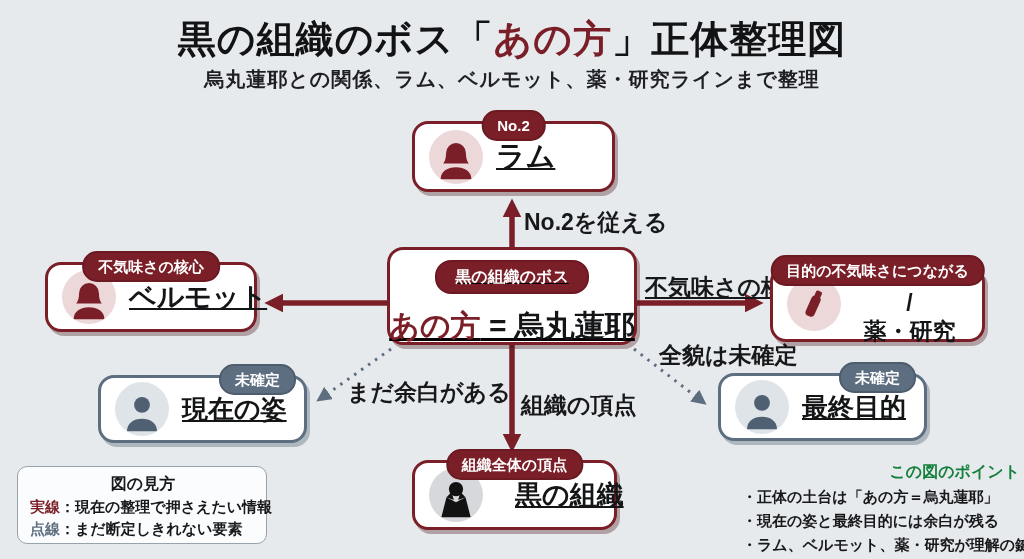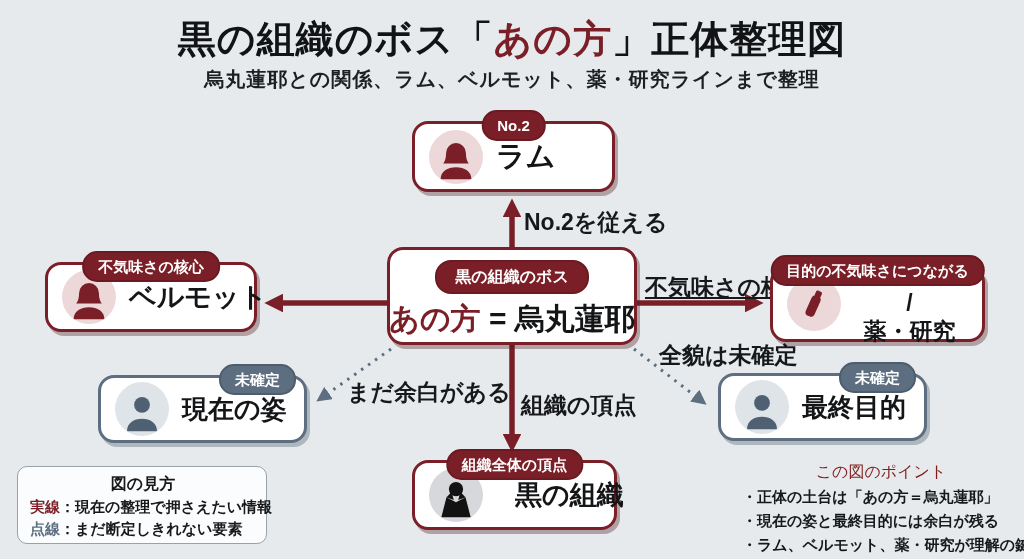--- a/index.html
+++ b/index.html
@@ -37,45 +37,45 @@
          border:2px solid var(--red-deep);}
   .badge.pos-center{left:50%;transform:translateX(-50%);}
   .badge.pos-right{right:8px;}
   .badge.slate{background:var(--slate);border-color:#4d5d6e;}
   .avatar{width:54px;height:54px;border-radius:50%;flex:0 0 auto;
           display:flex;align-items:center;justify-content:center;overflow:hidden;}
   .avatar.red{background:var(--pink);}
   .avatar.gray{background:var(--grayc);}
   .avatar.dark{background:#d7d8db;}
   .avatar svg{width:44px;height:44px;display:block;margin-top:8px;}
-  .node-name{font-size:27px;font-weight:800;color:#141517;white-space:nowrap;}
+  .node-name{font-size:27px;font-weight:800;color:#141517;white-space:nowrap;text-decoration:underline;}
 
   
-  .node.center{flex-direction:column;justify-content:flex-start;gap:5px;padding-top:10px;}
+  .node.center{flex-direction:column;justify-content:flex-start;gap:12px;padding-top:10px;text-decoration:underline;}
   .node.center .badge-inline{background:var(--red);color:#fff;font-weight:700;font-size:16px;
         line-height:1;padding:7px 18px;border-radius:16px;border:2px solid var(--red-deep);white-space:nowrap;}
   .center-name{font-size:30px;font-weight:800;color:#141517;white-space:nowrap;}
   .center-name .hl{color:var(--red);}
 
   
   .name-2line{display:flex;flex-direction:column;align-items:center;text-align:center;
               font-size:23px;font-weight:800;color:#141517;line-height:1.2;}
 
   
   .legend{position:absolute;left:17px;top:466px;width:250px;height:78px;
           background:rgba(252,253,254,.95);border:1.5px solid #98a2ab;border-radius:10px;
           padding:7px 10px 6px 12px;}
   .legend-title{text-align:center;font-size:16px;font-weight:700;color:#17181a;}
   .legend-line{font-size:15px;font-weight:700;color:#17181a;margin-top:3px;white-space:nowrap;}
   .legend-line .solid{color:var(--red);}
   .legend-line .dotted{color:var(--slate);}
 
   
   .points{position:absolute;left:742px;top:462px;width:278px;}
-  .points-title{text-align:center;font-size:16px;font-weight:400;color:#7f1d1d;}
+  .points-title{text-align:right;font-size:16px;font-weight:700;color:#15803d;}
   .points-item{font-size:15px;font-weight:700;color:#17181a;margin-top:5px;white-space:nowrap;}
 </style>
 </head>
 <body>
 
 <div class="stage">
 
   <div class="title"><span>黒の組織のボス「</span><span class="hl">あの方</span><span>」正体整理図</span></div>
   <div class="subtitle">烏丸蓮耶との関係、ラム、ベルモット、薬・研究ラインまで整理</div>
 

